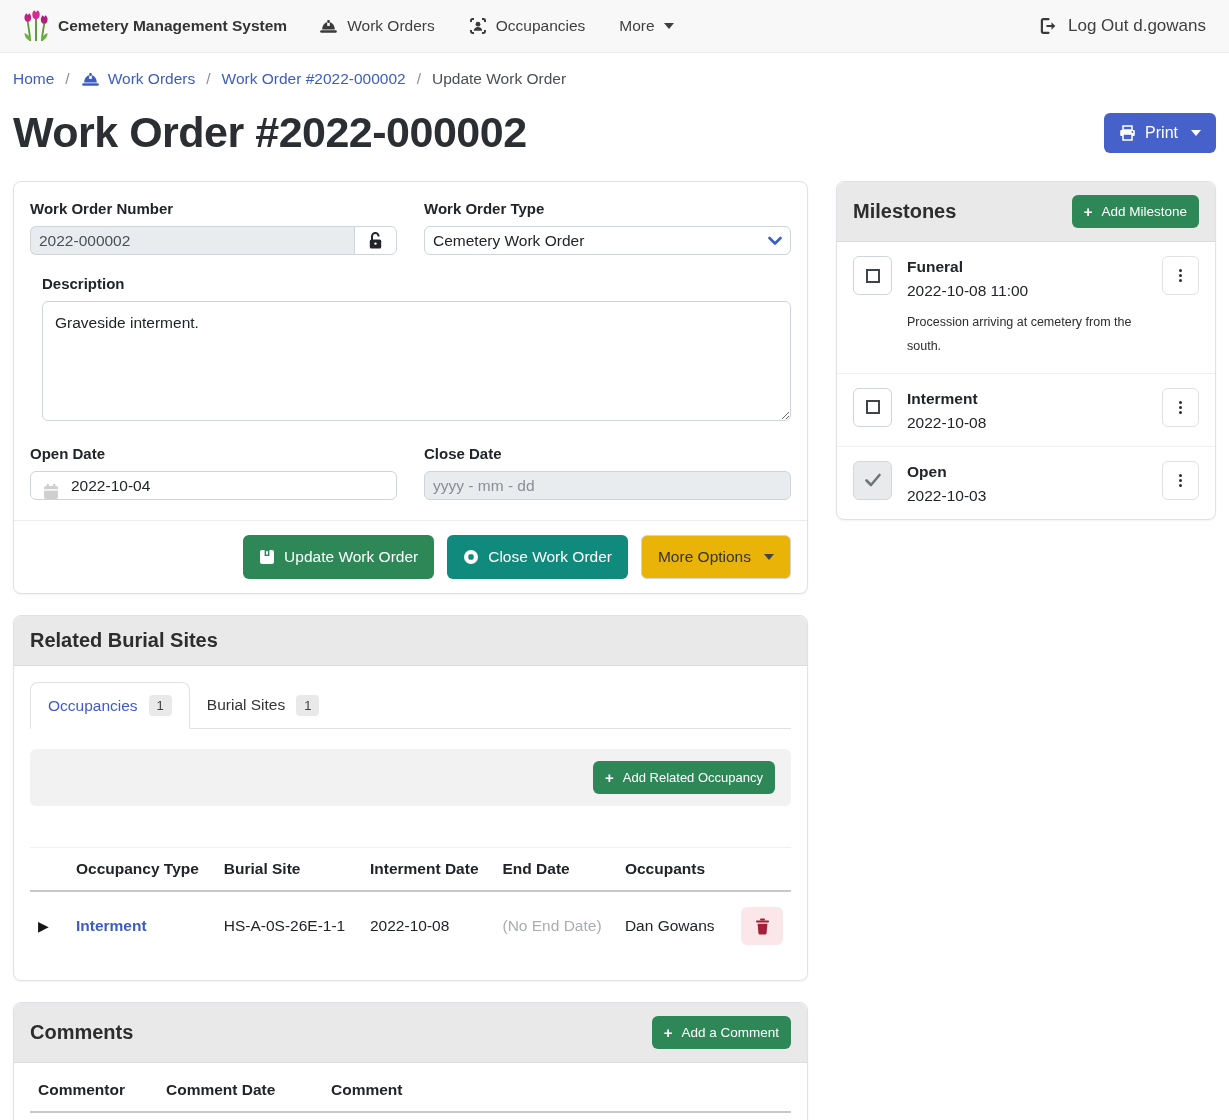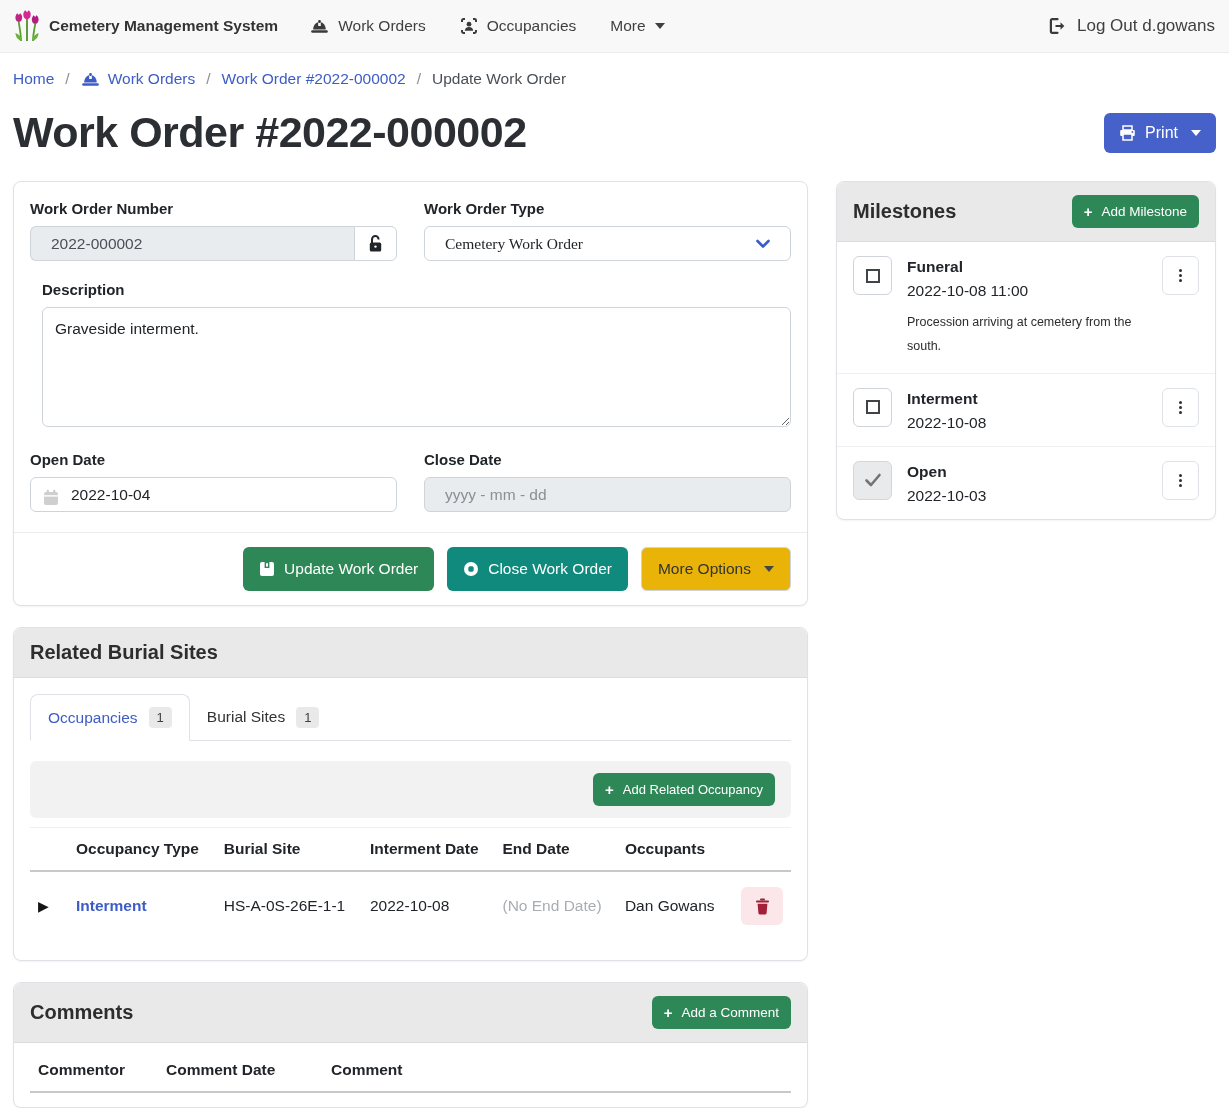--- a/index.html
+++ b/index.html
@@ -1,20 +1,20 @@
 <!DOCTYPE html>
 <html><head>
 <meta charset="utf-8">
 <style>
   * { box-sizing: border-box; margin: 0; padding: 0; }
   html,body { width: 1229px; background: #fff; font-family: "Liberation Sans", sans-serif; color: #212529; }
 
   
   .navbar { height: 53px; background: #f8f8f8; border-bottom: 1px solid #ececec;
-            display: flex; align-items: center; padding: 0 14px; }
+            display: flex; align-items: center; padding: 0 23px; }
   .brand { display: flex; align-items: center; gap: 9px; margin-right: 32px; }
   .brand-label { font-size: 15.5px; font-weight: 700; color: #333; }
   .nav-links { display: flex; align-items: center; gap: 34px; flex: 1; }
   .nav-item { display: flex; align-items: center; gap: 9px; font-size: 15.5px; color: #3f3f3f; cursor: pointer; }
   .nav-right { display: flex; align-items: center; gap: 9px; font-size: 17px; color: #3f3f3f; cursor: pointer; }
   .caret { display: inline-block; width: 0; height: 0; border-left: 5px solid transparent;
            border-right: 5px solid transparent; border-top: 6px solid currentColor; }
 
   
   .container { padding: 0 13px; }
@@ -36,29 +36,29 @@
   .card { background: #fff; border: 1px solid #dee2e6; border-radius: 8px;
           box-shadow: 0 1px 2px rgba(0,0,0,0.05); }
   .card-header { background: #e9e9e9; border-bottom: 1px solid #dcdcdc; border-radius: 8px 8px 0 0;
                  padding: 13px 16px; display: flex; justify-content: space-between; align-items: center; }
   .card-title { font-size: 20px; font-weight: 700; color: #2d2d2d; }
 
   
   .form-body { padding: 18px 16px 20px; }
   .form-grid { display: grid; grid-template-columns: 1fr 1fr; gap: 20px 27px; }
   .field label { display: block; font-size: 15px; font-weight: 700; margin-bottom: 9px; color: #212529; }
-  .control { height: 35px; width: 100%; border: 1px solid #ced4da; border-radius: 6px;
-             font-size: 15.5px; padding: 0 20px; font-family: inherit; color: #212529; background: #fff; }
+  .control { height: 29px; width: 100%; border: 1px solid #ced4da; border-radius: 6px;
+             font-size: 15.5px; padding: 0 8px; font-family: inherit; color: #212529; background: #fff; }
   .control:disabled, .control.disabled { background: #e9ecef; color: #495057; }
   .control::placeholder { color: #8a8f94; }
   .input-group { display: flex; }
   .input-group .control { border-radius: 6px 0 0 6px; border-right: none; }
   .addon-btn { width: 49px; border: 1px solid #ced4da; border-radius: 0 6px 6px 0; background: #fff;
                display: flex; align-items: center; justify-content: center; cursor: pointer; }
-  .select { display: flex; align-items: center; justify-content: space-between; cursor: pointer; font-family: Liberation Serif, serif; }
+  .select { display: flex; align-items: center; justify-content: space-between; cursor: pointer; }
   .span-2 { grid-column: 1 / span 2; padding-left: 12px; }
   textarea.control { height: 120px; padding: 10px 12px; resize: both; line-height: 1.45; }
   .date-wrap { position: relative; }
   .date-wrap .control { padding-left: 40px; }
   .date-wrap .cal { position: absolute; left: 13px; top: 12px; }
   .form-footer { border-top: 1px solid #ececec; padding: 14px 16px; display: flex;
                  justify-content: flex-end; gap: 13px; }
   .btn-green { background: #2e8757; color: #fff; font-size: 15.5px; padding: 12px 16px; }
   .btn-teal { background: #0f8a7c; color: #fff; font-size: 15.5px; padding: 12px 16px; }
   .btn-outline { background: #eab308; border: 1px solid #ced4da; color: #333; font-size: 15.5px; padding: 12px 16px; }
@@ -88,21 +88,21 @@
   .tabs { display: flex; border-bottom: 1px solid #dee2e6; }
   .tab { display: flex; align-items: center; gap: 11px; padding: 12px 17px; font-size: 15.5px;
          cursor: pointer; color: #333; }
   .tab.active { color: #3d5cc5; background: #fff; border: 1px solid #dee2e6; border-bottom: 1px solid #fff;
                 border-radius: 8px 8px 0 0; margin-bottom: -1px; }
   .count-badge { background: #e9e9e9; border-radius: 4px; font-size: 13px; color: #3f3f3f; padding: 3px 8px; }
   .toolbar { margin-top: 20px; background: #f2f2f2; border-radius: 6px; padding: 12px 16px;
              display: flex; justify-content: flex-end; align-items: center; min-height: 57px; }
   .btn-xs { font-size: 13px; padding: 9px 12px; }
   table { width: 100%; border-collapse: collapse; font-size: 15.5px; }
-  .data-table { margin-top: 9px; }
+  .data-table { margin-top: 41px; }
   th { text-align: left; font-weight: 700; padding: 12px 8px; border-top: 1px solid #f0f0f0;
        border-bottom: 2px solid #c6c8ca; white-space: nowrap; }
   td { padding: 15px 8px; vertical-align: middle; }
   .expander { width: 38px; color: #151515; font-size: 14px; cursor: pointer; }
   .cell-link { color: #3d5cc5; font-weight: 700; text-decoration: none; cursor: pointer; }
   .cell-muted { color: #a9adb1; }
   .icon-btn-danger { width: 42px; height: 38px; background: #fbe7ea; border: none; border-radius: 6px;
                      display: inline-flex; align-items: center; justify-content: center; cursor: pointer; }
 
   

